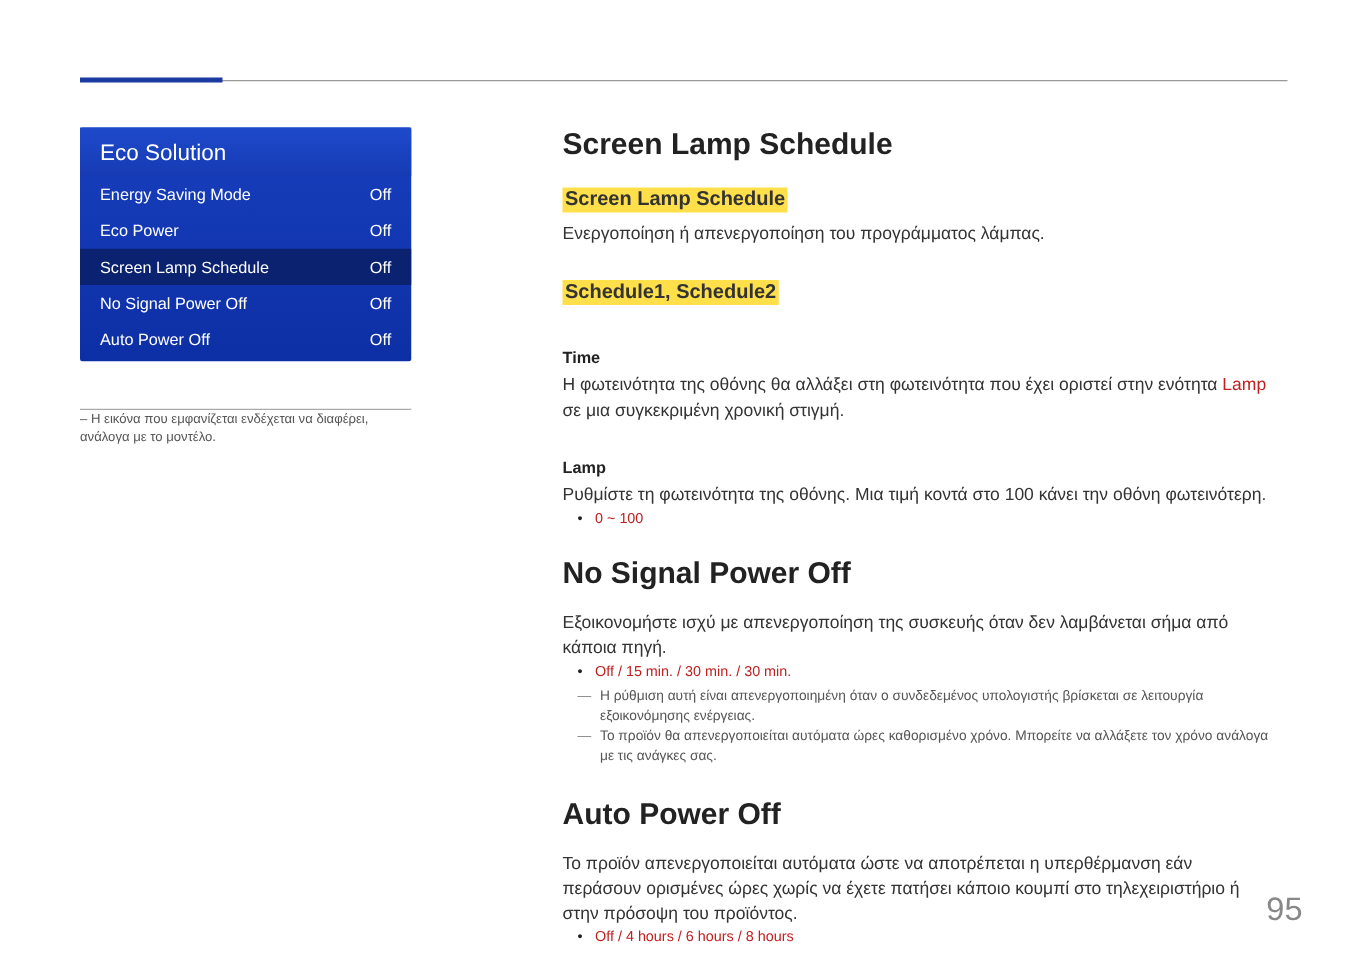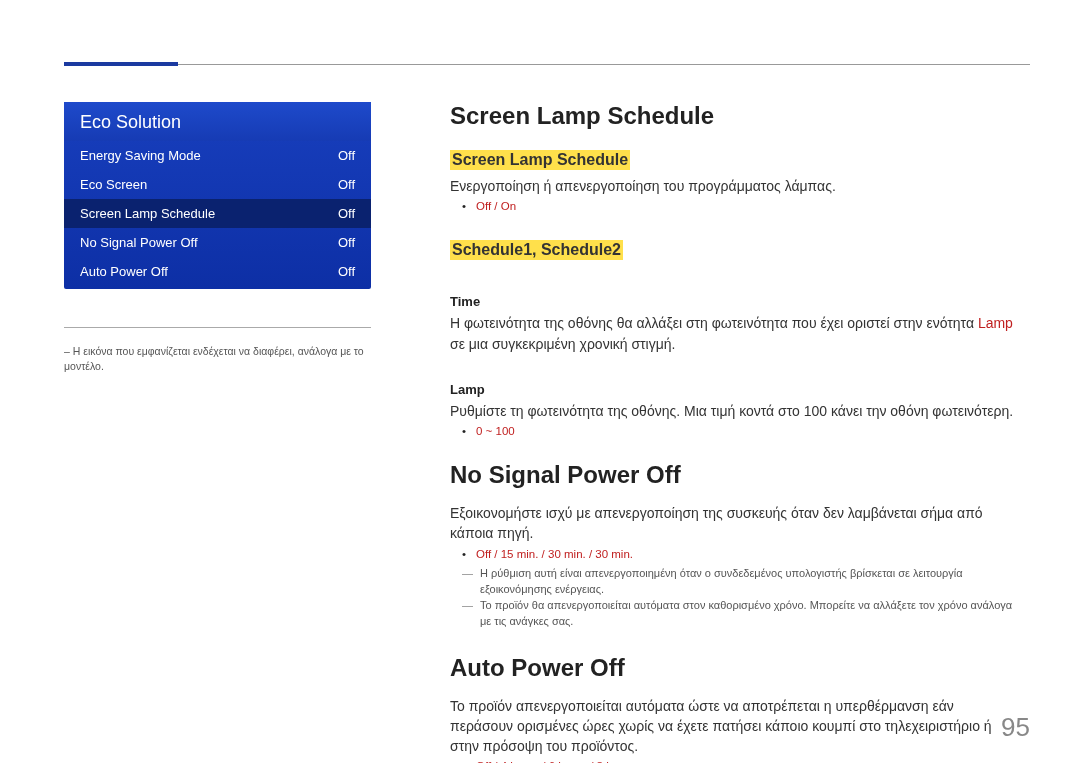--- a/index.html
+++ b/index.html
@@ -23,30 +23,30 @@
       position: absolute;
       top: 64px;
       left: 64px;
       right: 50px;
       height: 1px;
       background: #999;
     }
     .page-number {
       position: absolute;
       bottom: 20px;
-      right: 50px;
+      right: 38px;
       font-size: 26px;
       color: #888;
       font-weight: 300;
     }
     .sidebar {
       position: absolute;
       top: 102px;
       left: 64px;
-      width: 307px;
+      width: 265px;
     }
     .menu {
       background: linear-gradient(180deg,#183fbe 0%, #0d2fa5 100%);
       color: #fff;
       border-radius: 2px;
       padding-bottom: 3px;
     }
     .menu-title {
       font-size: 18px;
       font-weight: 500;
@@ -63,21 +63,21 @@
     .menu-item.selected {
       background: #0a226f;
     }
     .side-divider {
       margin-top: 38px;
       border: none;
       border-top: 1px solid #aaa;
       width: 100%;
     }
     .footnote {
-      margin-top: 16px;
+      margin-top: 0;
       font-size: 10.5px;
       color: #555;
       line-height: 1.4;
     }
     .content {
       position: absolute;
       top: 96px;
       left: 450px;
       width: 570px;
     }
@@ -153,21 +153,21 @@
 
 <div class="sidebar">
   <div class="menu">
     <div class="menu-title">Eco Solution</div>
 
     <div class="menu-item">
       <span>Energy Saving Mode</span>
       <span>Off</span>
     </div>
     <div class="menu-item">
-      <span>Eco Screen</span>
+      <span>Eco Power</span>
       <span>Off</span>
     </div>
     <div class="menu-item selected">
       <span>Screen Lamp Schedule</span>
       <span>Off</span>
     </div>
     <div class="menu-item">
       <span>No Signal Power Off</span>
       <span>Off</span>
     </div>
@@ -182,23 +182,20 @@
     – <span>Η εικόνα που εμφανίζεται ενδέχεται να διαφέρει, ανάλογα με το μοντέλο.</span>
   </div>
 </div>
 
 <div class="content">
 
   <div class="h1">Screen Lamp Schedule</div>
 
   <div><span class="h2">Screen Lamp Schedule</span></div>
   <p class="p">Ενεργοποίηση ή απενεργοποίηση του προγράμματος λάμπας.</p>
-  <ul class="bullets">
-    <li>Off / On</li>
-  </ul>
 
   <div style="margin-top:22px"><span class="h2">Schedule1, Schedule2</span></div>
 
   <div class="h3">Time</div>
   <p class="p">
     <span>Η φωτεινότητα της οθόνης θα αλλάξει στη φωτεινότητα που έχει οριστεί στην ενότητα </span><span class="red-inline">Lamp</span><span> σε μια συγκεκριμένη χρονική στιγμή.</span>
   </p>
 
   <div class="h3">Lamp</div>
   <p class="p">Ρυθμίστε τη φωτεινότητα της οθόνης. Μια τιμή κοντά στο 100 κάνει την οθόνη φωτεινότερη.</p>
@@ -206,21 +203,21 @@
     <li>0 ~ 100</li>
   </ul>
 
   <div class="h1 section-gap">No Signal Power Off</div>
   <p class="p">Εξοικονομήστε ισχύ με απενεργοποίηση της συσκευής όταν δεν λαμβάνεται σήμα από κάποια πηγή.</p>
   <ul class="bullets">
     <li>Off / 15 min. / 30 min. / 30 min.</li>
   </ul>
   <ul class="dashes">
     <li>Η ρύθμιση αυτή είναι απενεργοποιημένη όταν ο συνδεδεμένος υπολογιστής βρίσκεται σε λειτουργία εξοικονόμησης ενέργειας.</li>
-    <li>Το προϊόν θα απενεργοποιείται αυτόματα στον καθορισμένο χρόνο. Μπορείτε να αλλάξετε τον χρόνο ανάλογα με τις ανάγκες σας.</li>
+    <li>Το προϊόν θα απενεργοποιείται αυτόματα ώρες καθορισμένο χρόνο. Μπορείτε να αλλάξετε τον χρόνο ανάλογα με τις ανάγκες σας.</li>
   </ul>
 
   <div class="h1 section-gap">Auto Power Off</div>
   <p class="p">Το προϊόν απενεργοποιείται αυτόματα ώστε να αποτρέπεται η υπερθέρμανση εάν περάσουν ορισμένες ώρες χωρίς να έχετε πατήσει κάποιο κουμπί στο τηλεχειριστήριο ή στην πρόσοψη του προϊόντος.</p>
   <ul class="bullets">
     <li>Off / 4 hours / 6 hours / 8 hours</li>
   </ul>
 
 </div>
 

